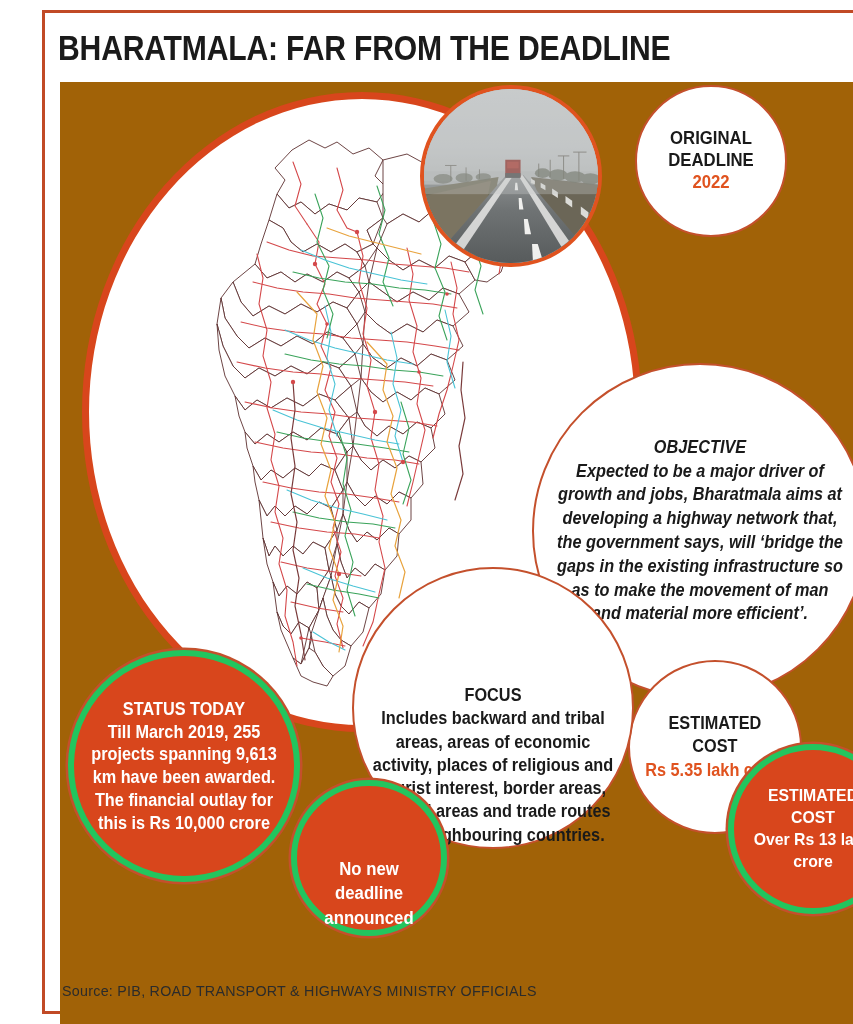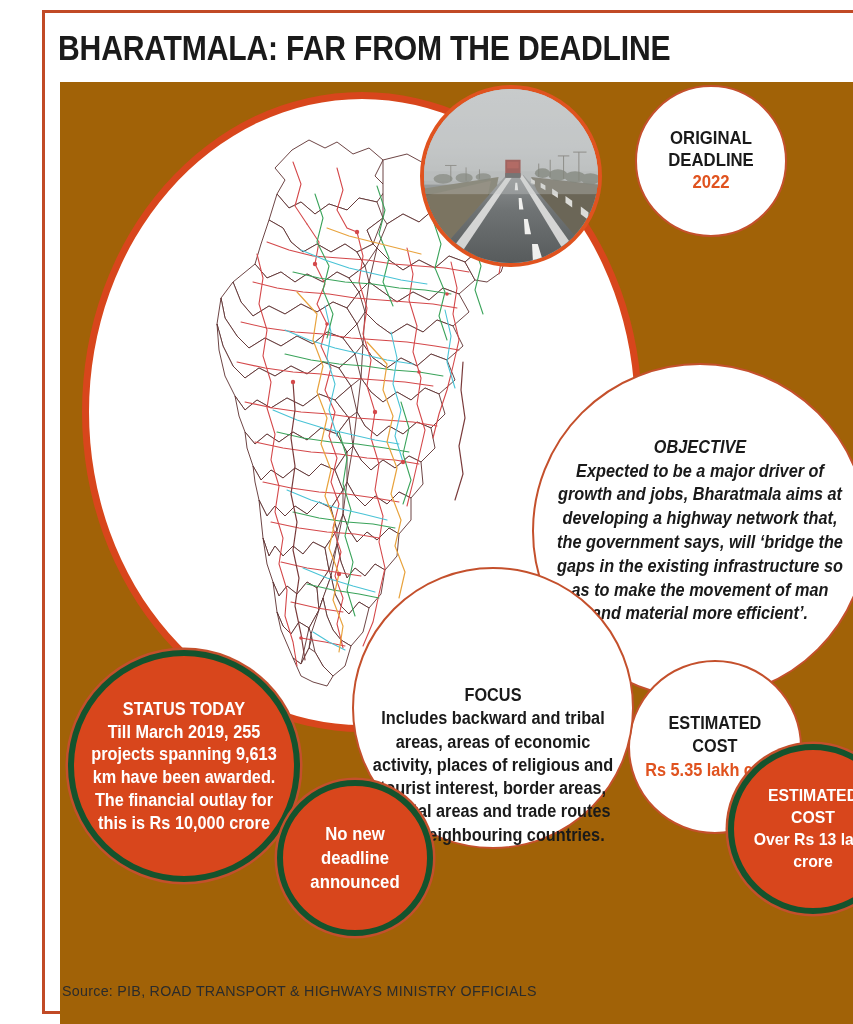--- a/index.html
+++ b/index.html
@@ -96,21 +96,21 @@
     align-items: center;
     justify-content: center;
     text-align: center;
   }
   .bubble.outline {
     background: #ffffff;
     border: 2.5px solid #c4502c;
   }
   .bubble.filled {
     background: #d8461c;
-    border: 6px solid #14532d;
+    border: 6px solid #22c55e;
     box-shadow: 0 0 0 2.5px #c4502c;
     color: #ffffff;
   }
   .btext {
     font-family: "Liberation Sans Narrow", "Liberation Sans", sans-serif;
     font-weight: bold;
     color: #1a1a1a;
     line-height: 1.24;
     padding: 0 6px;
     transform: scaleX(0.93);
@@ -128,21 +128,21 @@
   #b-objective { left: 472px; top: 281px; width: 336px; height: 336px; z-index: 5; font-style: italic; }
   #b-objective .btext { font-size: 17.5px; line-height: 1.36; padding: 0 10px; }
   #b-focus     { left: 292px; top: 485px; width: 282px; height: 282px; z-index: 6; align-items: flex-end; }
   #b-focus .btext { font-size: 17.5px; line-height: 1.33; padding: 0 8px; }
   #b-estcost1  { left: 568px; top: 578px; width: 174px; height: 174px; z-index: 5; }
   #b-estcost1 .btext { font-size: 17.5px; line-height: 1.32; }
   #b-estcost2  { left: 668px; top: 662px; width: 170px; height: 170px; z-index: 7; }
   #b-estcost2 .btext { font-size: 17px; line-height: 1.3; }
   #b-status    { left: 8px;   top: 568px; width: 232px; height: 232px; z-index: 7; }
   #b-status .btext { font-size: 17.5px; line-height: 1.3; padding: 0 4px; }
-  #b-nonew     { left: 217px; top: 698px; width: 156px; height: 156px; z-index: 8; }
+  #b-nonew     { left: 231px; top: 698px; width: 156px; height: 156px; z-index: 8; align-items: flex-end; }
   #b-nonew .btext { font-size: 18px; line-height: 1.35; }
 
   
   #source {
     position: absolute;
     left: 30px;
     top: 982px;
     font-family: "Liberation Sans Narrow", "Liberation Sans", sans-serif;
     font-size: 15.5px;
     color: #2b2b2b;

